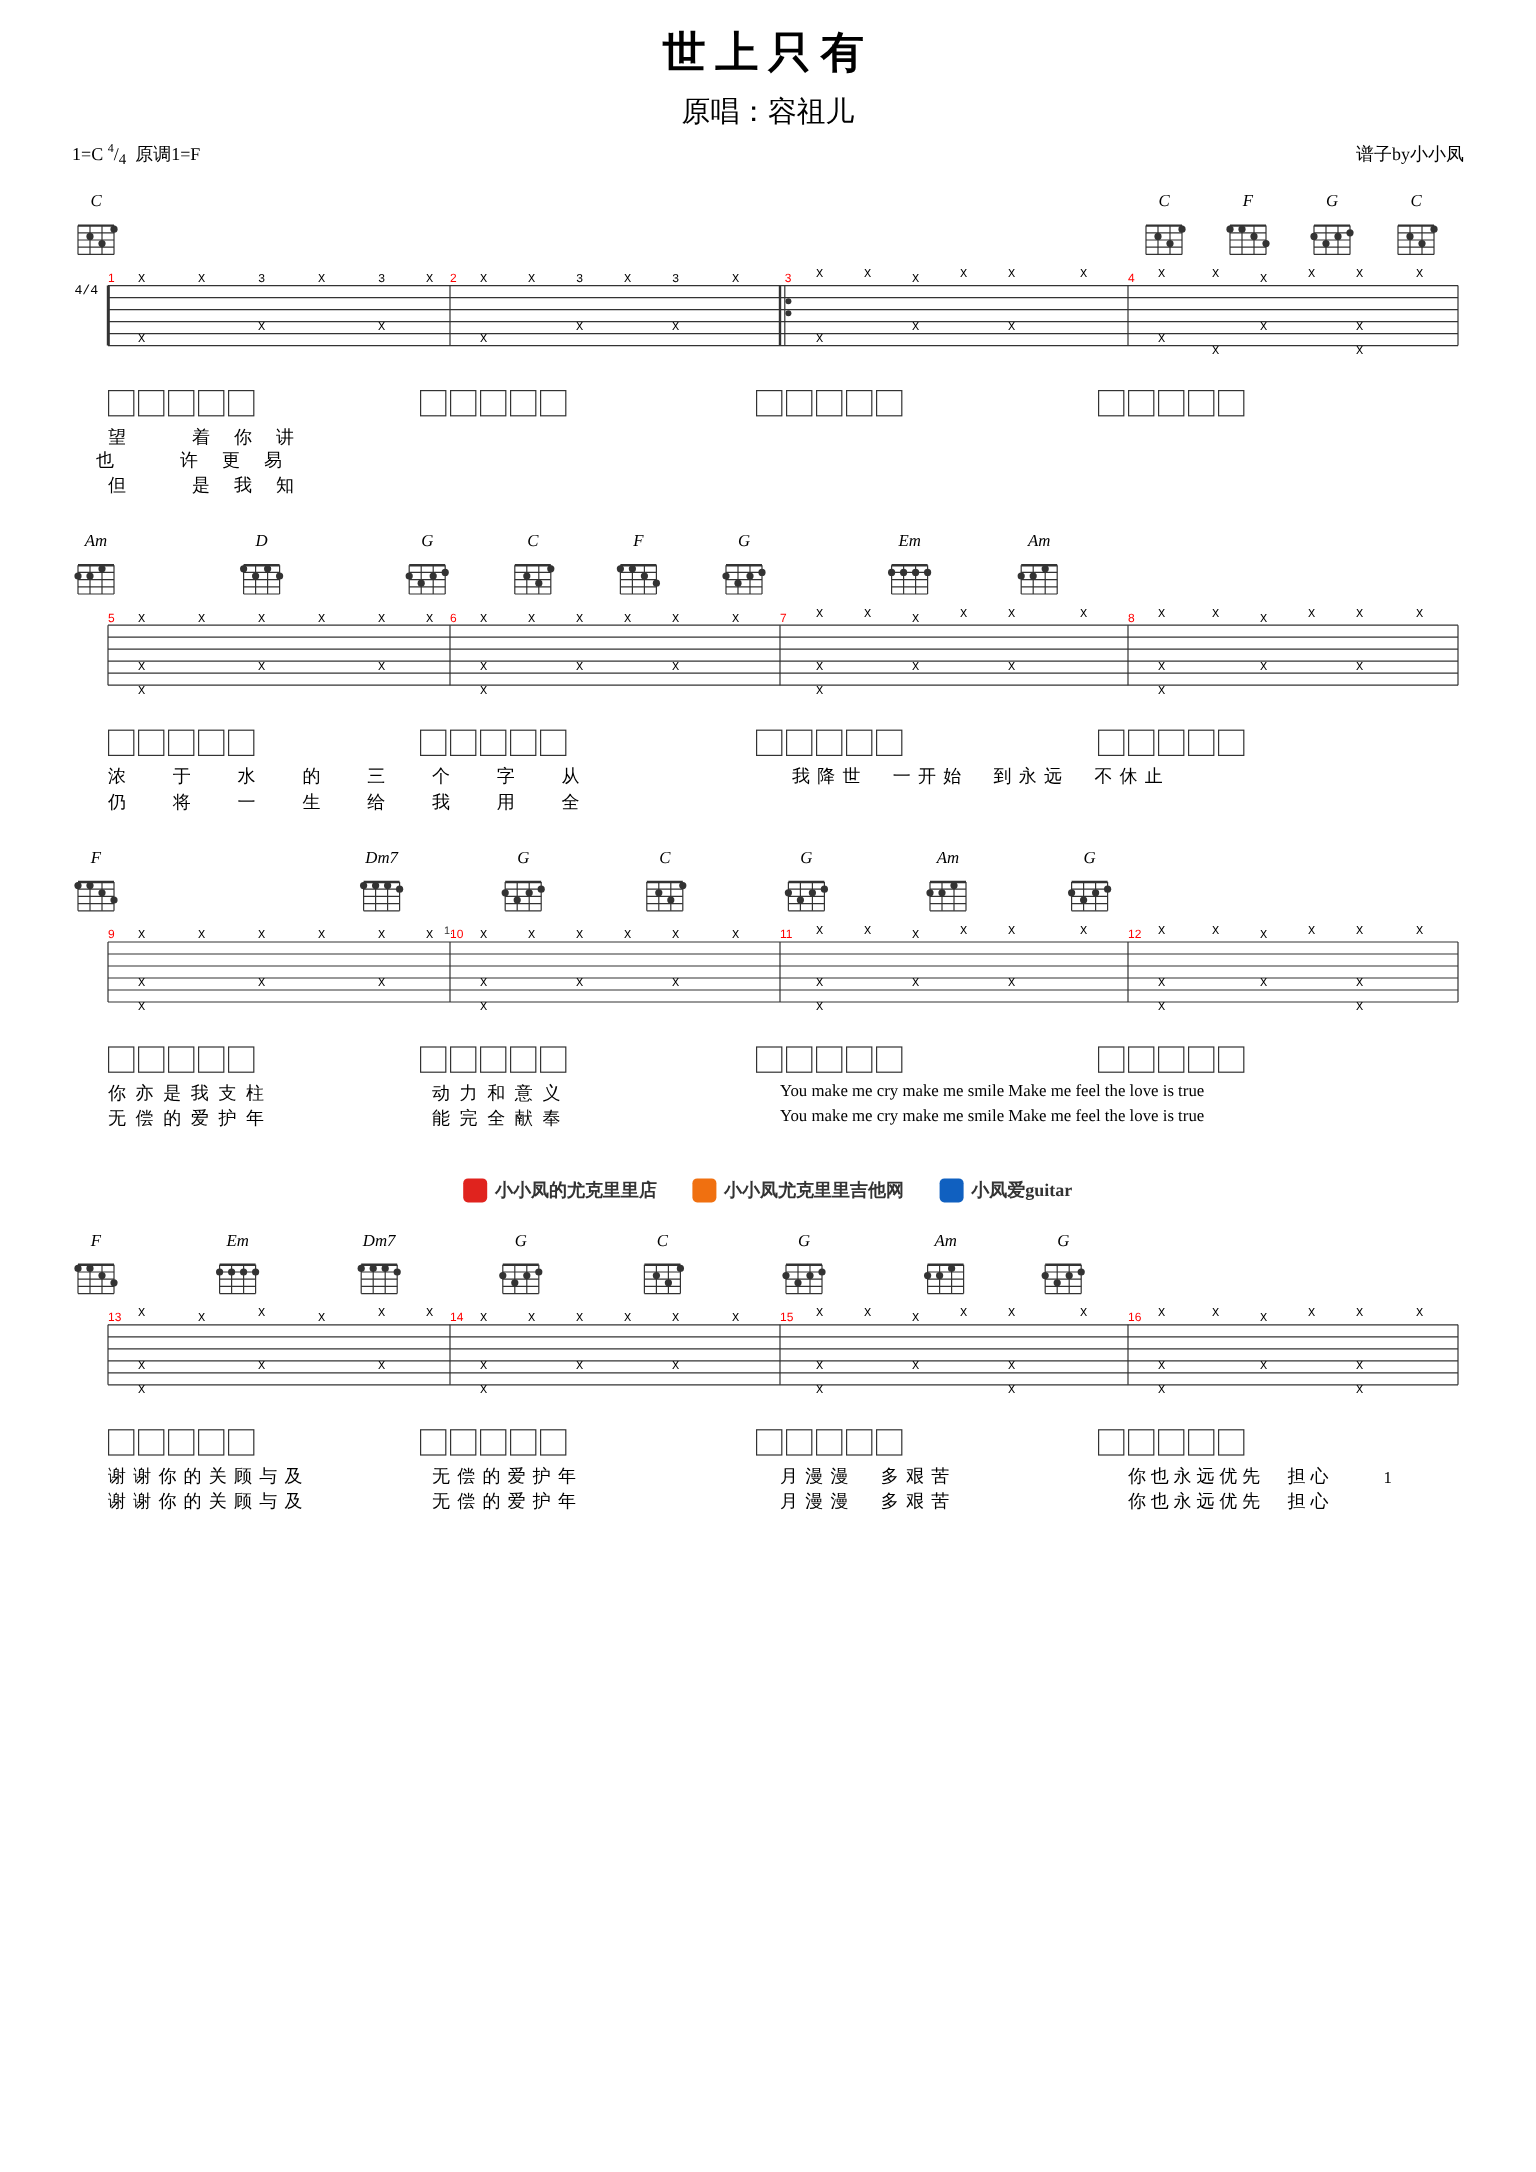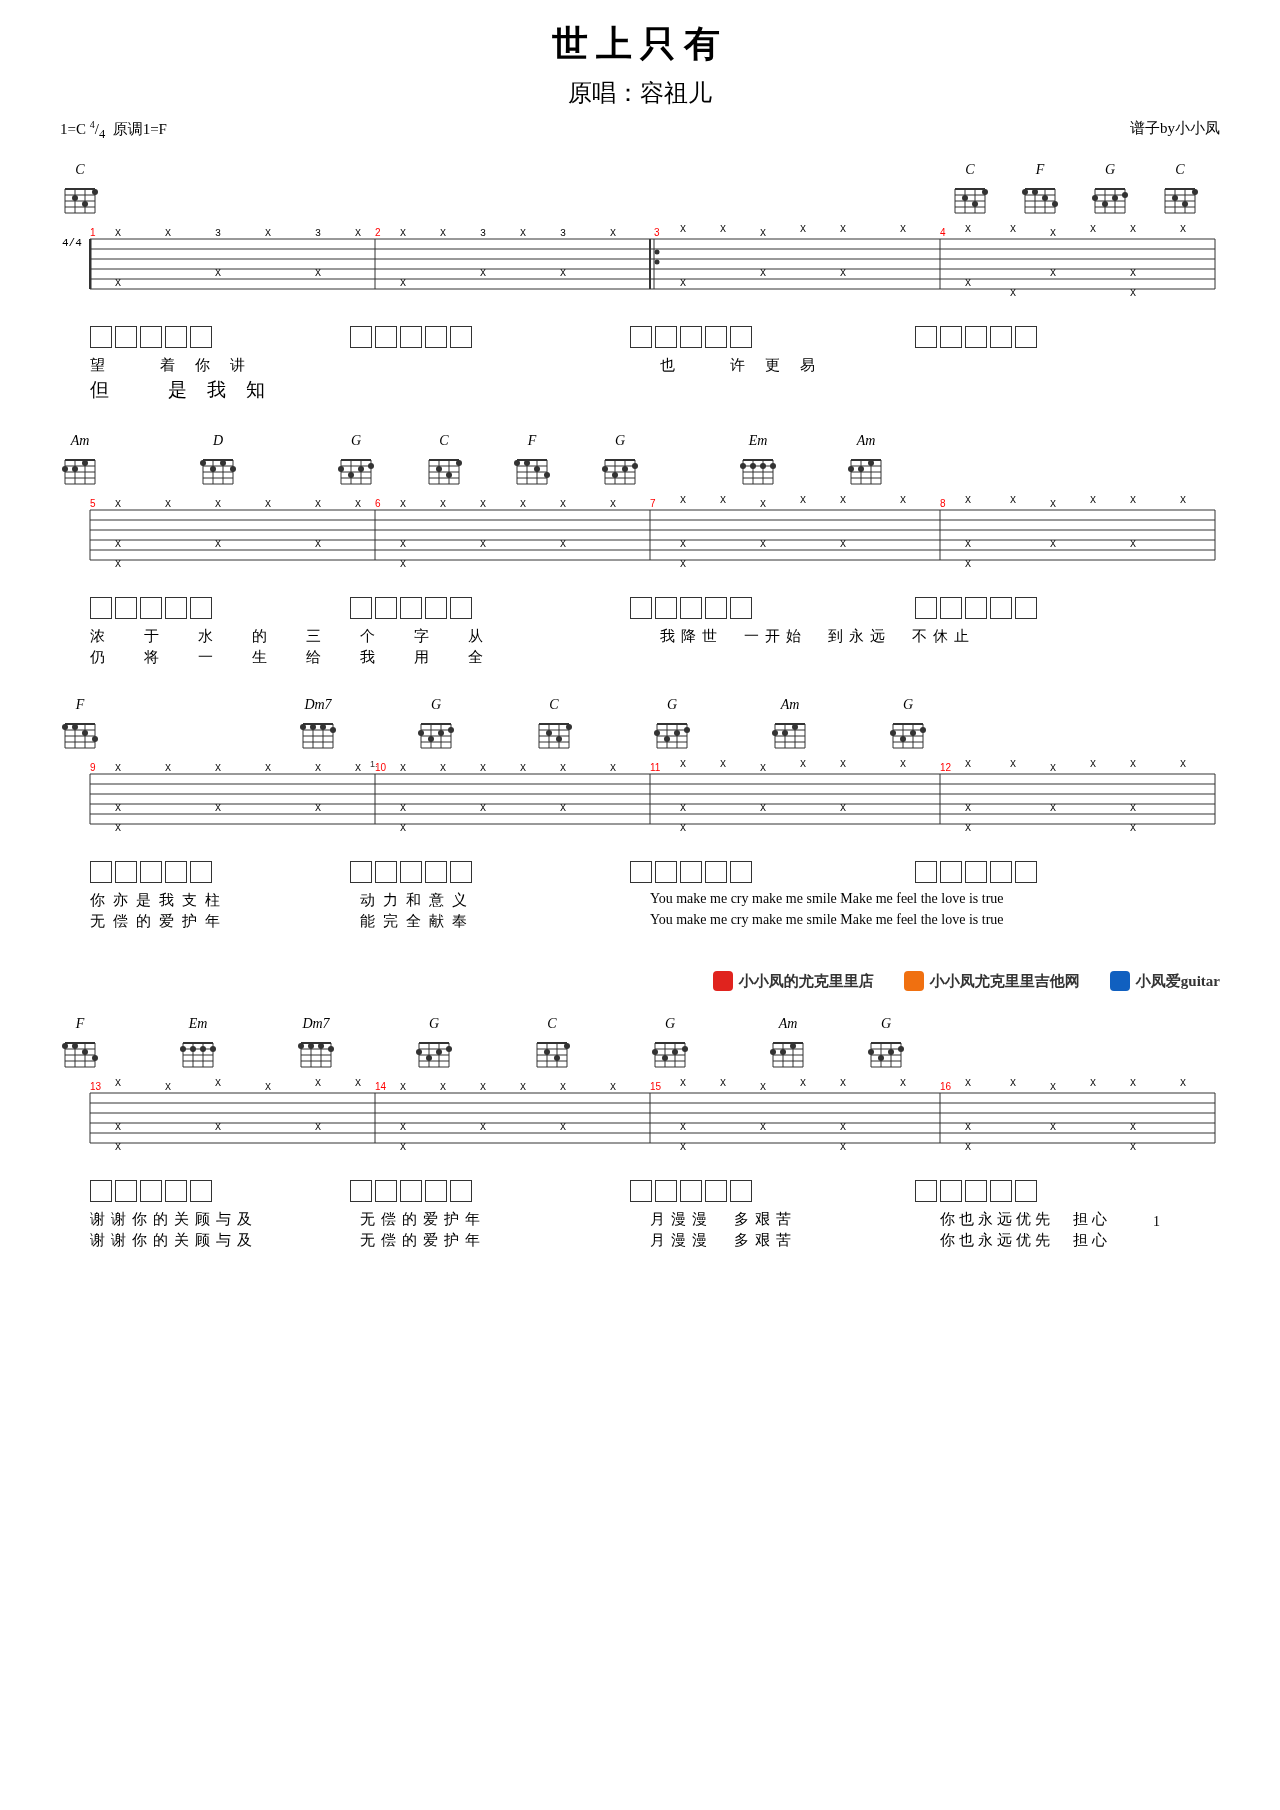--- a/index.html
+++ b/index.html
@@ -302,25 +302,25 @@
 
         <div style="width:285px; display:flex; gap:3px; padding-left:5px;">
           <div style="width:22px;height:22px;border:1.5px solid #333;display:inline-block;"></div>
           <div style="width:22px;height:22px;border:1.5px solid #333;display:inline-block;"></div>
           <div style="width:22px;height:22px;border:1.5px solid #333;display:inline-block;"></div>
           <div style="width:22px;height:22px;border:1.5px solid #333;display:inline-block;"></div>
           <div style="width:22px;height:22px;border:1.5px solid #333;display:inline-block;"></div>
         </div>
       </div>
 
-      <div style="display:flex; font-size:15px; margin-top:8px; width:1160px;">
+      <div style="display:flex; font-size:15px; margin-top:8px; width:1160px;flex-direction:column;">
         <div style="width:580px; padding-left:30px; letter-spacing:20px;">望　着你讲</div>
         <div style="width:580px; padding-left:20px; letter-spacing:20px;">也　许更易</div>
       </div>
-      <div style="display:flex; font-size:19px; margin-top:2px; width:1160px;">
+      <div style="display:flex; font-size:15px; margin-top:2px; width:1160px;">
         <div style="width:580px; padding-left:30px; letter-spacing:20px;">但　是我知</div>
       </div>
     </div>
 
     <div class="section" style="margin-top:25px;">
 
       <div style="display:flex; gap:18px; align-items:flex-start; flex-wrap:wrap;">
 
         <div style="display:flex; flex-direction:column; align-items:center;">
           <div style="font-style:italic; font-size:14px; margin-bottom:3px;">Am</div>
@@ -810,21 +810,21 @@
         <div style="width:290px; padding-left:10px; letter-spacing:8px;">动力和意义</div>
         <div style="width:580px; padding-left:10px; font-size:14px;">You make me cry make me smile Make me feel the love is true</div>
       </div>
       <div style="display:flex; font-size:15px; margin-top:2px; width:1160px;">
         <div style="width:290px; padding-left:30px; letter-spacing:8px;">无偿的爱护年</div>
         <div style="width:290px; padding-left:10px; letter-spacing:8px;">能完全献奉</div>
         <div style="width:580px; padding-left:10px; font-size:14px;">You make me cry make me smile Make me feel the love is true</div>
       </div>
     </div>
 
-    <div class="brand-bar" style="margin-top:15px; border:none;justify-content:flex-end;">
+    <div class="brand-bar" style="margin-top:15px; border:none;">
       <div class="brand-item">
         <span style="display:inline-block; width:20px; height:20px; background:#e0231e; border-radius:4px; vertical-align:middle;"></span>
         <span style="font-size:15px; font-weight:bold;">小小凤的尤克里里店</span>
       </div>
       <div class="brand-item">
         <span style="display:inline-block; width:20px; height:20px; background:#f07010; border-radius:4px; vertical-align:middle;"></span>
         <span style="font-size:15px; font-weight:bold;">小小凤尤克里里吉他网</span>
       </div>
       <div class="brand-item">
         <span style="display:inline-block; width:20px; height:20px; background:#1060c0; border-radius:4px; vertical-align:middle;"></span>

